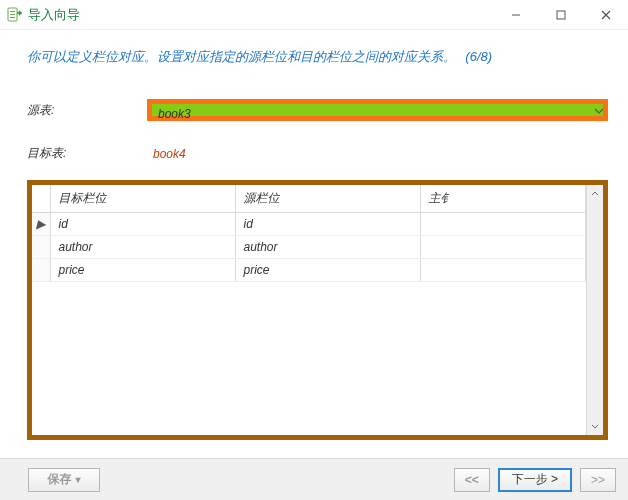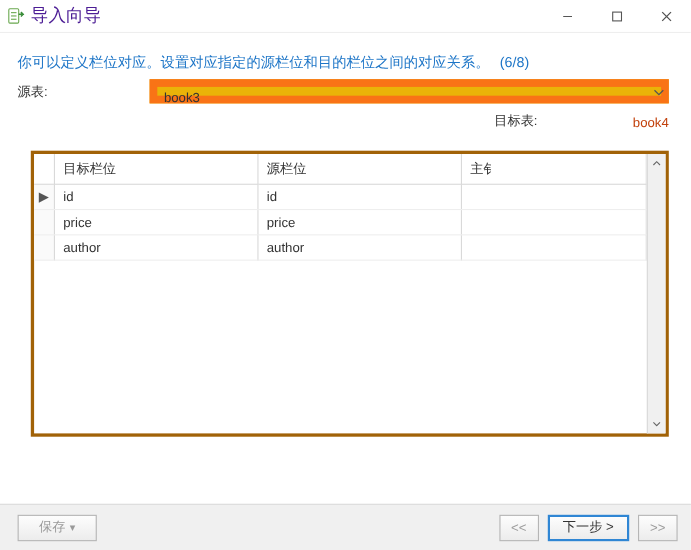--- a/index.html
+++ b/index.html
@@ -1,52 +1,52 @@
 <!DOCTYPE html>
 <html><head>
 <meta charset="utf-8">
 <style>
   * { box-sizing: border-box; margin: 0; padding: 0; }
   body { font-family: "Microsoft YaHei", Tahoma, sans-serif; font-size: 12px; background: #fff; color: #333; width: 628px; height: 500px; overflow: hidden; }
   .titlebar { height: 30px; display: flex; align-items: center; padding: 0 0 0 6px; background: #fff; border-bottom: 1px solid #eee; }
   .titlebar .app-icon { width: 16px; height: 16px; margin-right: 6px; position: relative; }
   .titlebar .app-icon svg { display: block; }
-  .titlebar .title { flex: 1; font-size: 16px; color: #4c1d95; }
+  .titlebar .title { flex: 1; font-size: 13px; color: #15803d; }
   .winbtn { width: 45px; height: 30px; display: flex; align-items: center; justify-content: center; color: #555; }
   .winbtn svg { width: 10px; height: 10px; }
-  .content { padding: 18px 20px 0 16px; }
+  .content { padding: 18px 20px 0 27px; font-style: italic; }
   .desc { color: #1d75c7; font-size: 13px; line-height: 18px; }
   .step { color: #1d75c7; margin-left: 6px; }
-  .form-row { display: flex; align-items: center; margin-top: 6px; }
-  .form-row + .form-row { margin-top: 8px; justify-content: flex-end; }
+  .form-row { display: flex; align-items: center; margin-top: 33px; }
+  .form-row + .form-row { margin-top: 24px; }
   .form-label { width: 120px; color: #333; }
   .select-wrap { flex: 1; position: relative; }
-  .select { width: 100%; height: 22px; border: 7px solid #f97316; background: #eab308; padding: 0 22px 0 6px; font-size: 12px; font-family: inherit; line-height: 20px; color: #333; }
+  .select { width: 100%; height: 22px; border: 5px solid #f97316; background: #84cc16; padding: 0 22px 0 6px; font-size: 12px; font-family: inherit; line-height: 20px; color: #333; }
   .select-arrow { position: absolute; right: 4px; top: 50%; transform: translateY(-50%); pointer-events: none; color: #555; }
   .static-val { padding-left: 6px; color: #c2410c; }
-  .table-wrap { margin: 18px 0 0 12px; border: 3px solid #a16207; height: 260px; position: relative; display: flex; }
+  .table-wrap { margin: 18px 0 0 0; border: 5px solid #a16207; height: 260px; position: relative; display: flex; }
   .table-inner { flex: 1; overflow: hidden; }
   .table { width: 100%; border-collapse: collapse; font-size: 12px; }
   .table th { text-align: left; font-weight: normal; padding: 5px 8px; border: 1px solid #d9d9d9; border-top: none; background: #fff; color: #333; }
   .table th:first-child { border-left: none; }
   .table td { padding: 4px 8px; border: 1px solid #eee; border-left: 1px solid #d9d9d9; border-right: 1px solid #d9d9d9; color: #333; height: 22px; }
   .table td.rowhead { width: 18px; border-left: none; padding: 0; text-align: center; background: #fafafa; }
   .table td:nth-child(2) { border-left: none; }
   .rowptr { display: inline-block; color: #555; }
   .vscroll { width: 17px; background: #f0f0f0; border-left: 1px solid #d9d9d9; display: flex; flex-direction: column; }
   .vscroll .sbtn { height: 17px; display: flex; align-items: center; justify-content: center; color: #666; }
   .vscroll .track { flex: 1; }
   .footer { position: absolute; bottom: 0; left: 0; right: 0; height: 42px; background: #f0f0f0; border-top: 1px solid #dcdcdc; display: flex; align-items: center; padding: 0 12px; }
   .btn { height: 24px; min-width: 68px; border: 1px solid #b5b5b5; background: linear-gradient(#fdfdfd,#ececec); font-size: 12px; font-family: inherit; color: #333; padding: 0 10px; display: inline-flex; align-items: center; justify-content: center; gap: 4px; }
   .btn:disabled, .btn.disabled { color: #9a9a9a; }
   .btn.primary { border: 2px solid #2f86d4; padding: 0 12px; }
   .btn .chev { font-size: 10px; }
   .footer-spacer { flex: 1; }
   .footer .btn { margin-left: 8px; }
-  .footer .btn:first-child { margin-left: 4px; }
+  .footer .btn:first-child { margin-left: 16px; font-weight: bold; }
   .save-btn { min-width: 72px; }
   .nav-group { display: flex; align-items: center; }
 </style>
 </head>
 <body>
 
 <div class="titlebar">
   <span class="app-icon">
     <svg viewBox="0 0 16 16">
         <rect x="2" y="1" width="9" height="13" rx="1" fill="#fff" stroke="#6aa84f" stroke-width="1"></rect>
@@ -110,28 +110,28 @@
         </thead>
         <tbody id="tbody">
             <tr>
               <td class="rowhead"><span class="rowptr">▶</span></td>
               <td>id</td>
               <td>id</td>
               <td></td>
             </tr>
             <tr>
               <td class="rowhead"></td>
-              <td>price</td>
-              <td>price</td>
+              <td>author</td>
+              <td>author</td>
               <td></td>
             </tr>
             <tr>
               <td class="rowhead"></td>
-              <td>author</td>
-              <td>author</td>
+              <td>price</td>
+              <td>price</td>
               <td></td>
             </tr>
           </tbody>
       </table>
     </div>
     <div class="vscroll">
       <div class="sbtn">
         <svg width="8" height="5" viewBox="0 0 8 5">
             <path d="M1 4 L4 1 L7 4" fill="none" stroke="currentColor"></path>
           </svg>

